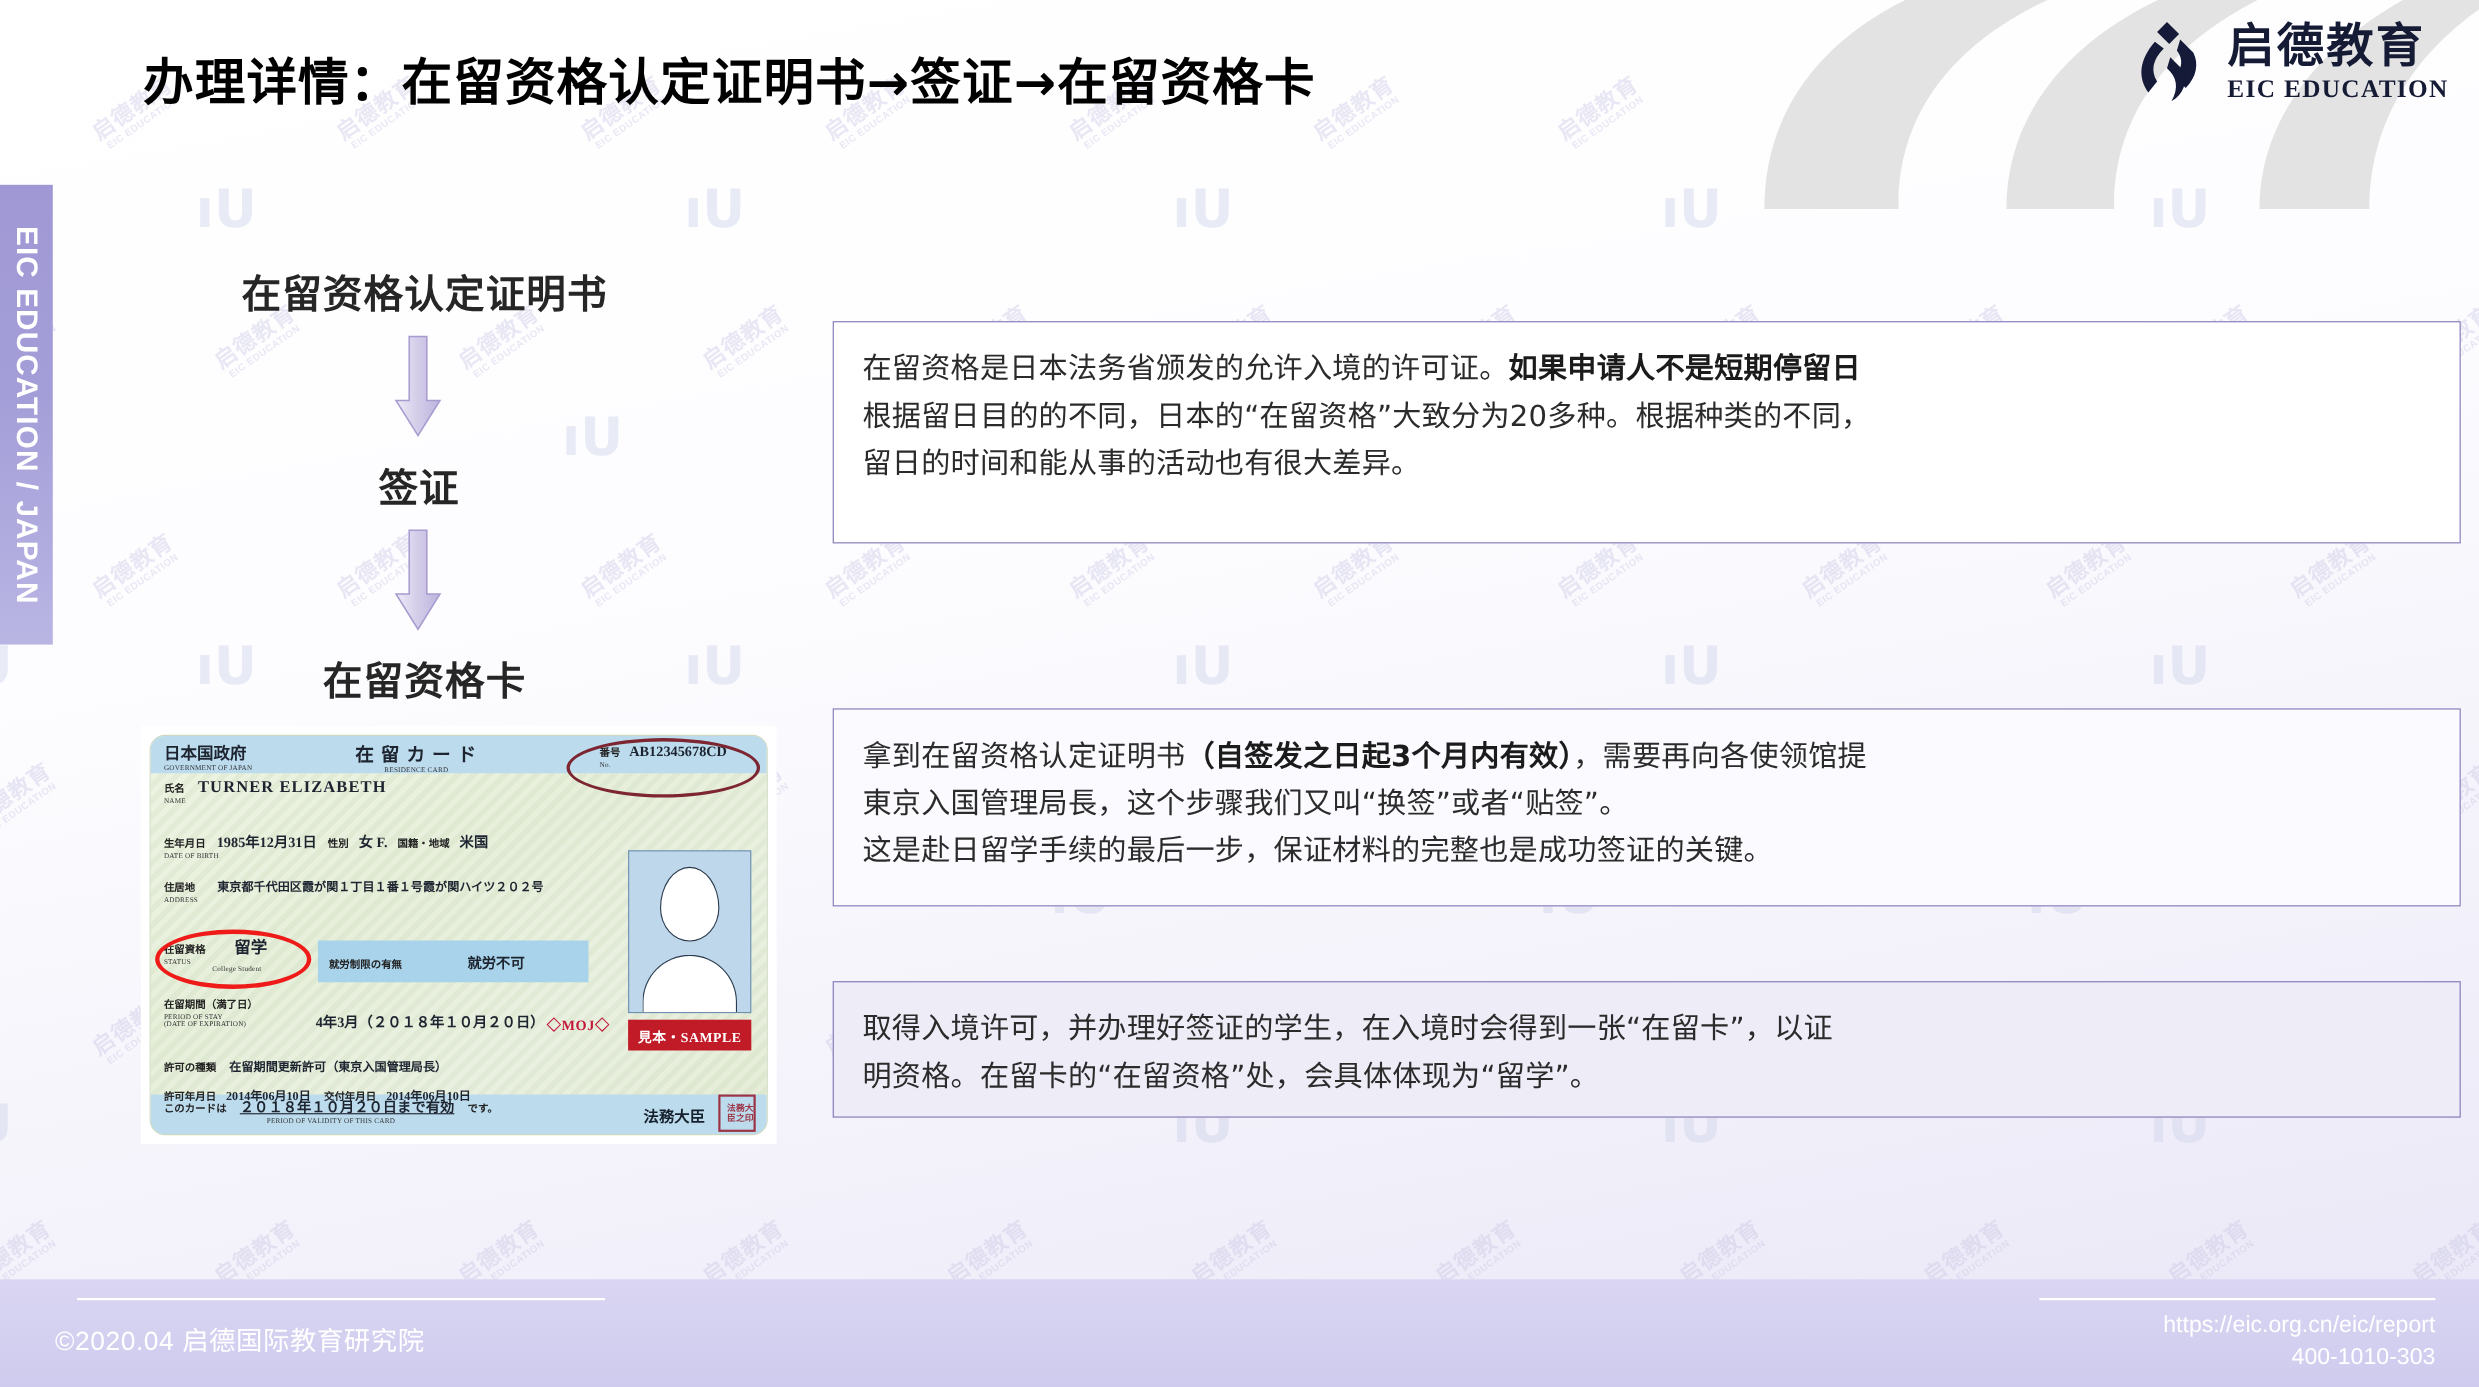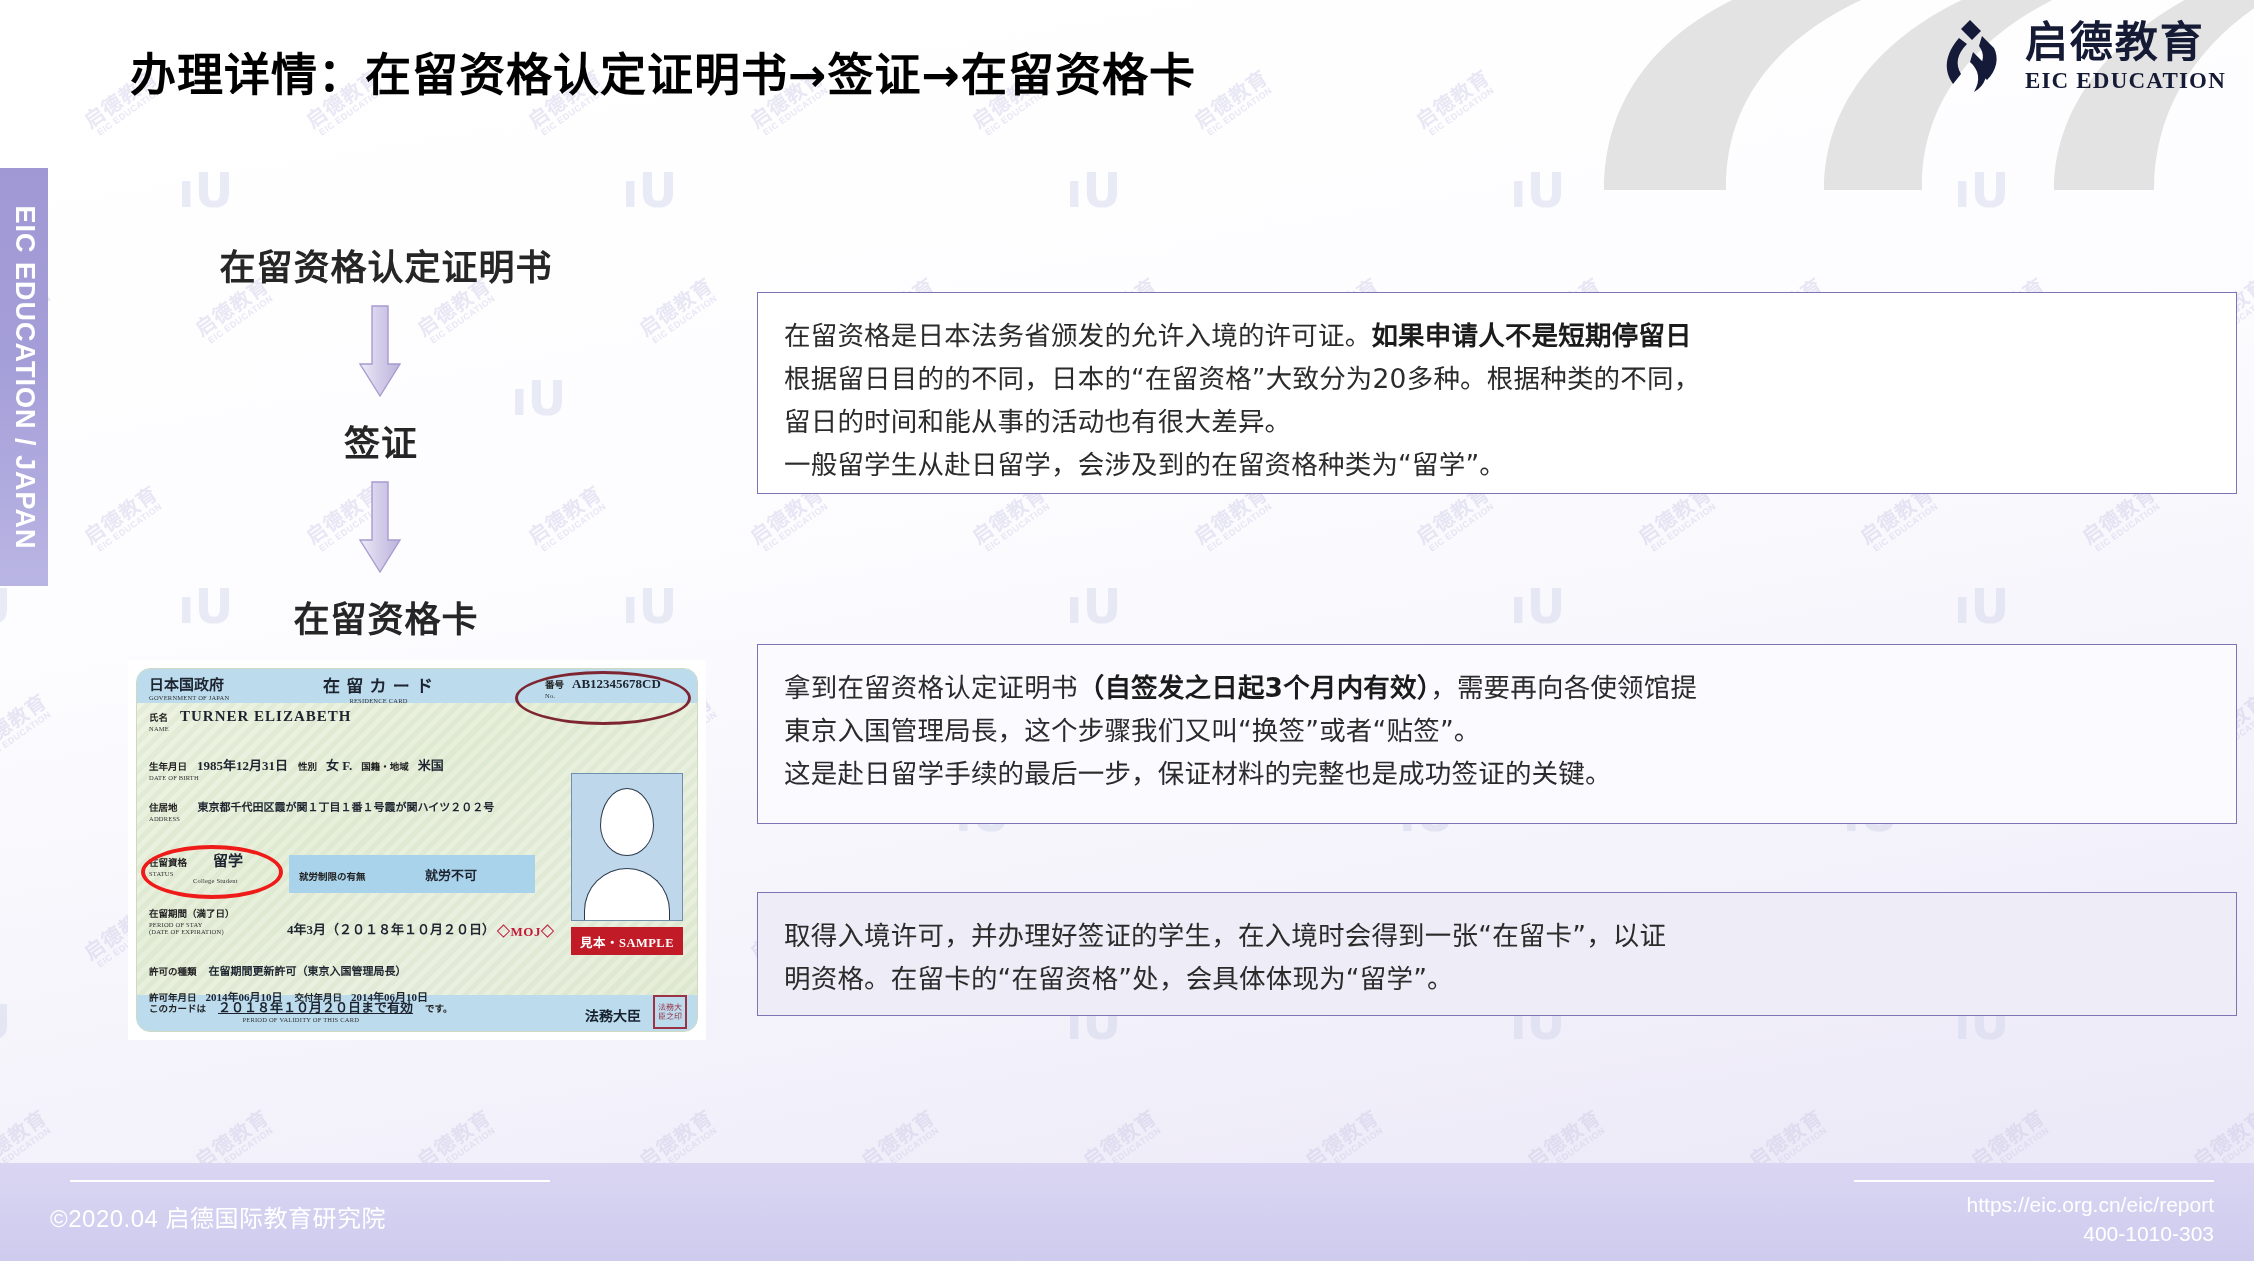--- a/index.html
+++ b/index.html
@@ -118,21 +118,21 @@
   #moj{
     position:absolute; left:360px; top:252px;
     color:#c2193b; font-size:13px; font-weight:bold; letter-spacing:.5px;
   }
   #minister{
     position:absolute; right:56px; bottom:6px; font-size:14px; font-weight:bold; color:#16202c;
   }
   #seal{
     position:absolute; right:10px; bottom:2px; width:34px; height:34px;
     border:2px solid #9c3344; color:#9c3344; font-size:8px; line-height:9px;
-    display:flex; align-items:center; justify-content:center; text-align:center; font-weight:normal;
+    display:flex; align-items:center; justify-content:center; text-align:right; font-weight:bold;
   }
   .ellipse{ position:absolute; border-radius:50%; background:transparent; }
   #ellipse-no{ right:6px; top:2px; width:176px; height:54px; border:3px solid #7d2530; }
   #ellipse-status{ left:4px; top:176px; width:142px; height:54px; border:4px solid #ee1b18; }
 
   
   .textbox{
     position:absolute; z-index:5;
     border:1.6px solid #7e74b5;
     padding:22px 26px 18px 26px;
@@ -602,21 +602,20 @@
 
     <div class="ellipse" id="ellipse-no"></div>
     <div class="ellipse" id="ellipse-status"></div>
   </div>
 </div>
 
 <div class="textbox" id="box-1">
     <p><span>在留资格是日本法务省颁发的允许入境的许可证。</span><b>如果申请人不是短期停留日</b></p>
     <p><span>根据留日目的的不同，日本的“在留资格”大致分为20多种。根据种类的不同，</span></p>
     <p><span>留日的时间和能从事的活动也有很大差异。</span></p>
-    <p><span>一般留学生从赴日留学，会涉及到的在留资格种类为“留学”。</span></p>
   </div>
 <div class="textbox" id="box-2">
     <p><span>拿到在留资格认定证明书</span><b>（自签发之日起3个月内有效）</b><span>，需要再向各使领馆提</span></p>
     <p><span>東京入国管理局長，这个步骤我们又叫“换签”或者“贴签”。</span></p>
     <p><span>这是赴日留学手续的最后一步，保证材料的完整也是成功签证的关键。</span></p>
   </div>
 <div class="textbox" id="box-3">
     <p><span>取得入境许可，并办理好签证的学生，在入境时会得到一张“在留卡”，以证</span></p>
     <p><span>明资格。在留卡的“在留资格”处，会具体体现为“留学”。</span></p>
   </div>

